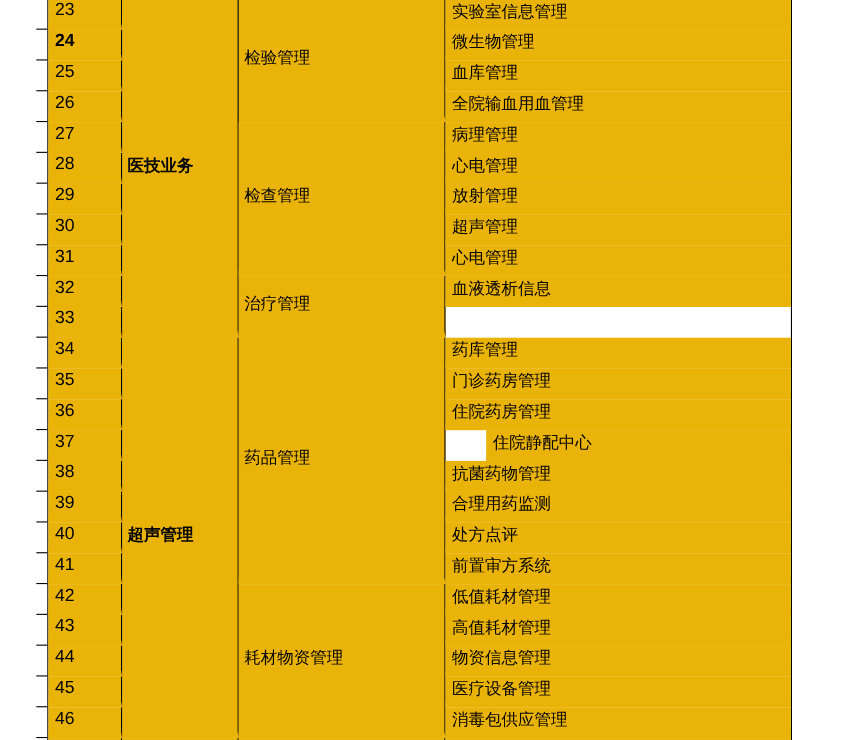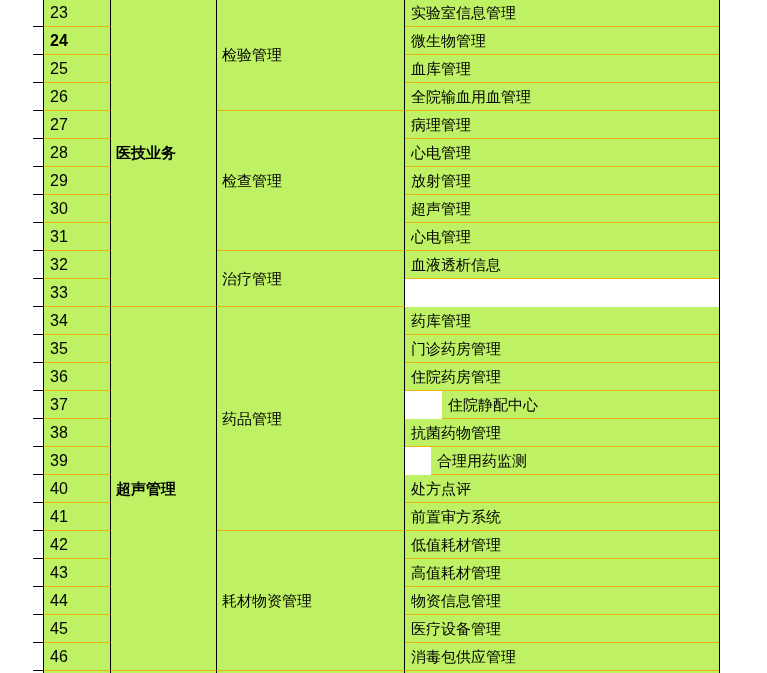--- a/index.html
+++ b/index.html
@@ -7,23 +7,23 @@
     position:relative;width:767px;height:673px;background:#ffffff;
     overflow:hidden;font-family:"Liberation Sans",sans-serif;color:#000;
   }
   .grid{
     position:absolute;left:43px;top:-2px;width:677px;height:701px;
     box-sizing:border-box;border:1px solid #000;
     display:grid;grid-template-columns:67px 106px 188px 314px;grid-auto-rows:28px;
     background:#fff;
   }
   .cell{
-    box-sizing:border-box;border-right:1px solid #000;border-bottom:1px solid #eab308;
+    box-sizing:border-box;border-right:1px solid #000;border-bottom:6px solid #eab308;
     display:flex;align-items:center;overflow:hidden;white-space:nowrap;
-    font-size:15px;line-height:1;background:#bef264;
+    font-size:15px;line-height:1;background:#eab308;
   }
   .c1{padding-left:6px;font-size:16px;}
   .c2{padding-left:5px;font-weight:bold;}
   .c3{padding-left:5px;}
   .c4{padding-left:6px;border-right:none;}
   .tick{position:absolute;left:33px;width:10px;height:1px;background:#000;}
 </style>
 </head>
 <body>
 
@@ -60,21 +60,21 @@
       <div class="cell c4" style="grid-area: 12 / 4 / span 1;">药库管理</div>
       <div class="cell c1" style="grid-area: 13 / 1 / span 1;">35</div>
       <div class="cell c4" style="grid-area: 13 / 4 / span 1;">门诊药房管理</div>
       <div class="cell c1" style="grid-area: 14 / 1 / span 1;">36</div>
       <div class="cell c4" style="grid-area: 14 / 4 / span 1;">住院药房管理</div>
       <div class="cell c1" style="grid-area: 15 / 1 / span 1;">37</div>
       <div class="cell c4" style="grid-area: 15 / 4 / span 1; margin-left: 37px;">住院静配中心</div>
       <div class="cell c1" style="grid-area: 16 / 1 / span 1;">38</div>
       <div class="cell c4" style="grid-area: 16 / 4 / span 1;">抗菌药物管理</div>
       <div class="cell c1" style="grid-area: 17 / 1 / span 1;">39</div>
-      <div class="cell c4" style="grid-area: 17 / 4 / span 1; margin-left: 26px;">合理用药监测</div>
+      <div class="cell c4" style="grid-area: 17 / 4 / span 1;">合理用药监测</div>
       <div class="cell c1" style="grid-area: 18 / 1 / span 1;">40</div>
       <div class="cell c4" style="grid-area: 18 / 4 / span 1;">处方点评</div>
       <div class="cell c1" style="grid-area: 19 / 1 / span 1;">41</div>
       <div class="cell c4" style="grid-area: 19 / 4 / span 1;">前置审方系统</div>
       <div class="cell c1" style="grid-area: 20 / 1 / span 1;">42</div>
       <div class="cell c3" style="grid-area: 20 / 3 / span 5;">耗材物资管理</div>
       <div class="cell c4" style="grid-area: 20 / 4 / span 1;">低值耗材管理</div>
       <div class="cell c1" style="grid-area: 21 / 1 / span 1;">43</div>
       <div class="cell c4" style="grid-area: 21 / 4 / span 1;">高值耗材管理</div>
       <div class="cell c1" style="grid-area: 22 / 1 / span 1;">44</div>

